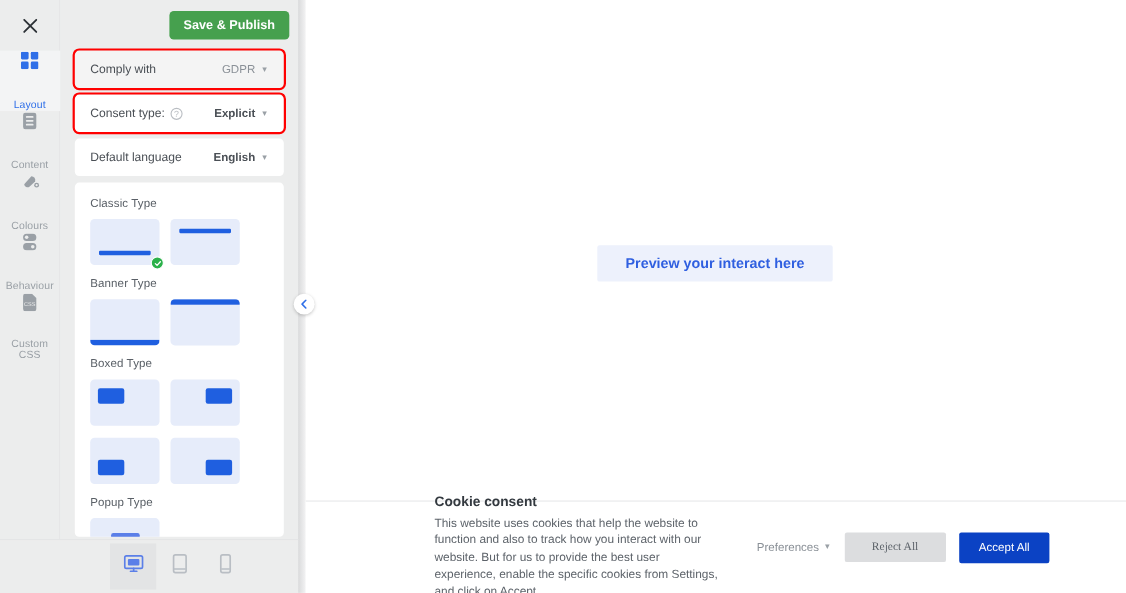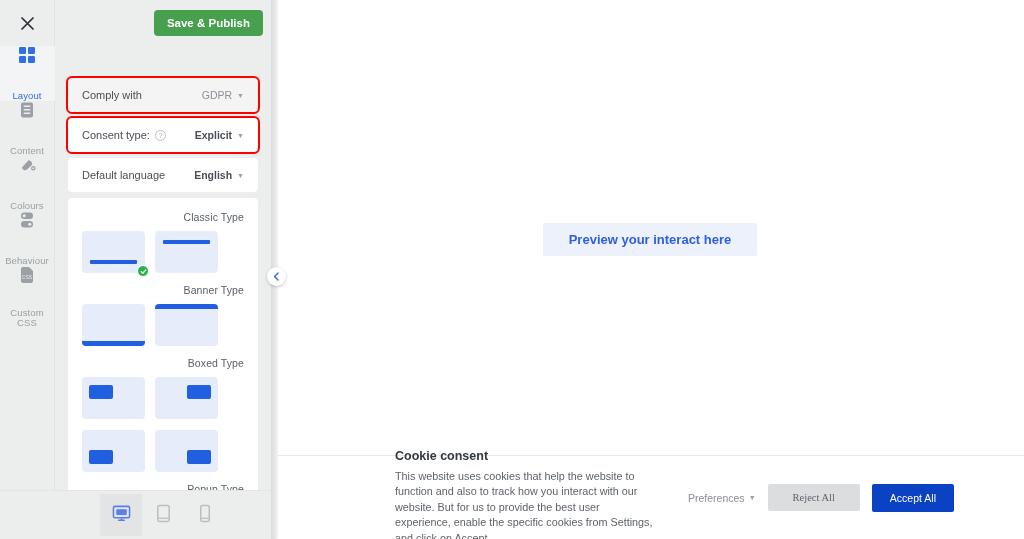--- a/index.html
+++ b/index.html
@@ -36,21 +36,21 @@
     font-size: 9.5px; line-height: 10px; text-align: center; letter-spacing: .1px;
   }
   .rail-item.twoline { height: 62px; }
 
   
   .panel {
     width: 216px; height: 539px;
     background: #eceded;
     flex: 0 0 216px;
     position: relative;
-    display: flex; flex-direction: column; gap: 32px;
+    display: flex; flex-direction: column;
   }
   .panel-top {
     height: 46px; display: flex; align-items: center; justify-content: flex-end;
     padding-right: 8px;
   }
   .btn-publish {
     background: #4aa css; 
   }
   .btn-publish {
     background: #46a04e;
@@ -92,21 +92,20 @@
   .caret { font-size: 7px; color: #9aa0a6; }
 
   
   .type-card {
     background: #ffffff;
     border-radius: 4px;
     padding: 13px 14px 8px;
     margin-top: 2px;
     height: 322px;
     overflow: hidden;
-    text-align: right;
   }
   .type-group-title {
     font-size: 10.5px; color: #5a6067; margin-bottom: 8px; letter-spacing: .1px;
   }
   .thumb-row { display: flex; gap: 10px; margin-bottom: 11px; }
   .thumb {
     width: 63px; height: 42px;
     background: #e6ecfa;
     border-radius: 4px;
     position: relative;

